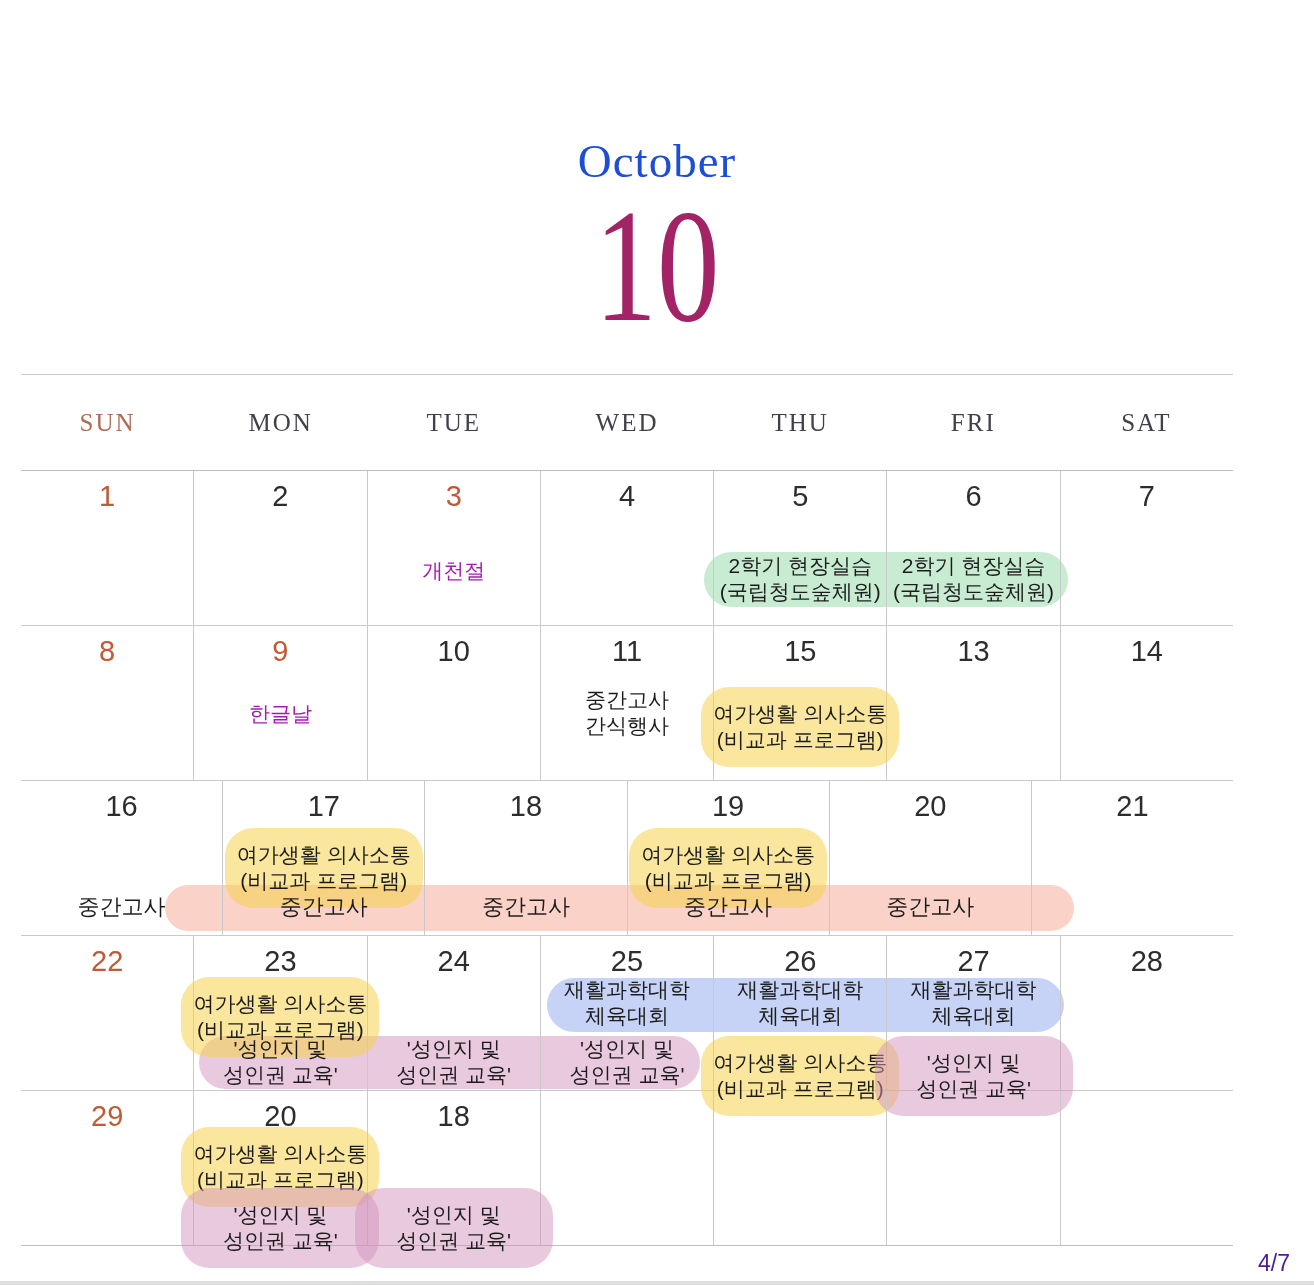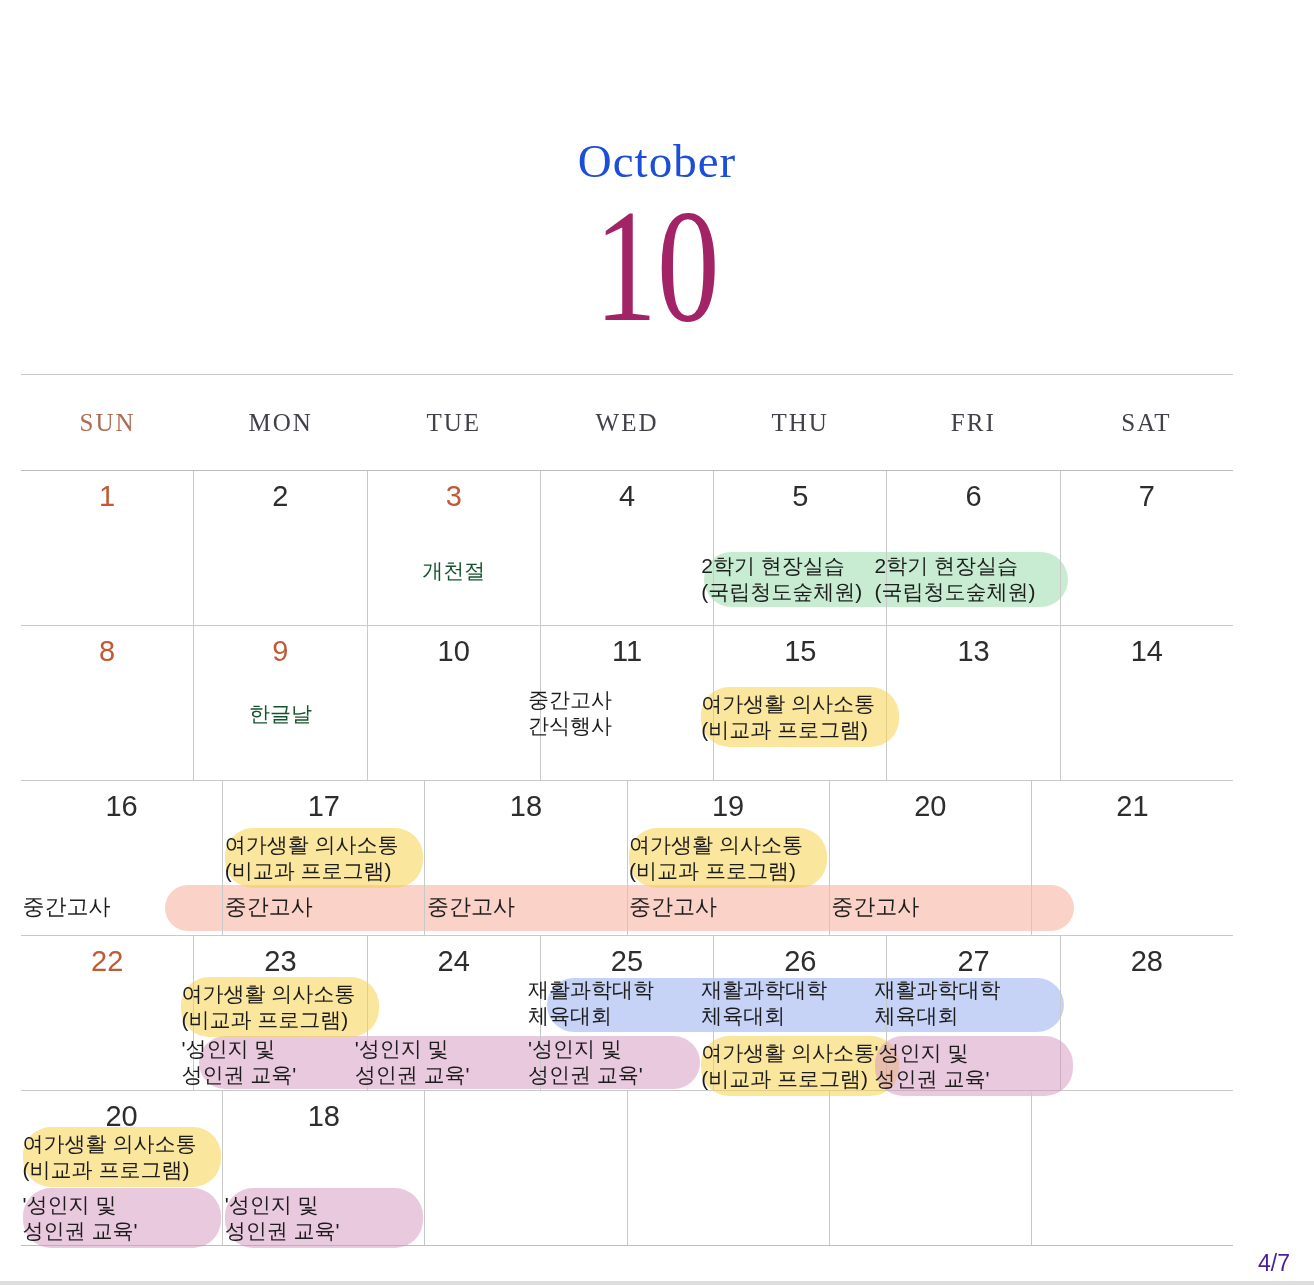--- a/index.html
+++ b/index.html
@@ -43,29 +43,29 @@
   }
   .cell:last-child{border-right:none;}
   .date{
     margin-top:9px;text-align:center;
     font-size:29px;color:#2d2d2d;
   }
   .sun .date,.holiday .date{color:#c05a36;}
   
   .evt{
     position:absolute;left:50%;transform:translateX(-50%);
-    width:198px;z-index:2;
+    width:198px;text-align:center;z-index:2;
     font-size:21px;line-height:26px;color:#1c1c1c;white-space:nowrap;
   }
-  .pill{border-radius:28px;padding:4px 0;}
+  .pill{border-radius:28px;padding:14px 0;}
   .hl-yellow{background:rgba(245,210,75,.55);}
   .hl-pink{background:rgba(211,147,189,.5);}
   .holiday-label{
     position:absolute;left:0;width:100%;text-align:center;z-index:2;
-    font-size:21px;color:#14532d;
+    font-size:21px;color:#a21caf;
   }
   
   .evt-r1{top:82px;}      .hol-r1{top:86px;}
   .evt-r2{top:61px;}      .hol-r2{top:74px;}
   .pill-r3{top:47px;}
   .bandlbl-r3{top:104px;height:44px;line-height:44px;font-size:22px;}
   .s1-r4{top:41px;}       .s2-r4{top:100px;}
   .s1-r5{top:36px;}       .s2-r5{top:97px;}
   
   .band{position:absolute;z-index:0;}
@@ -261,20 +261,23 @@
           <div>'성인지 및</div>
           <div>성인권 교육'</div>
         </div>
       </div>
       <div class="cell">
         <div class="date">28</div>
       </div>
     </div>
 
     <div class="week">
+      <div class="cell sun">
+        <div class="date">29</div>
+      </div>
       <div class="cell">
         <div class="date">20</div>
         <div class="evt s1-r5 pill hl-yellow">
           <div>여가생활 의사소통</div>
           <div>(비교과 프로그램)</div>
         </div>
         <div class="evt s2-r5 pill hl-pink">
           <div>'성인지 및</div>
           <div>성인권 교육'</div>
         </div>

